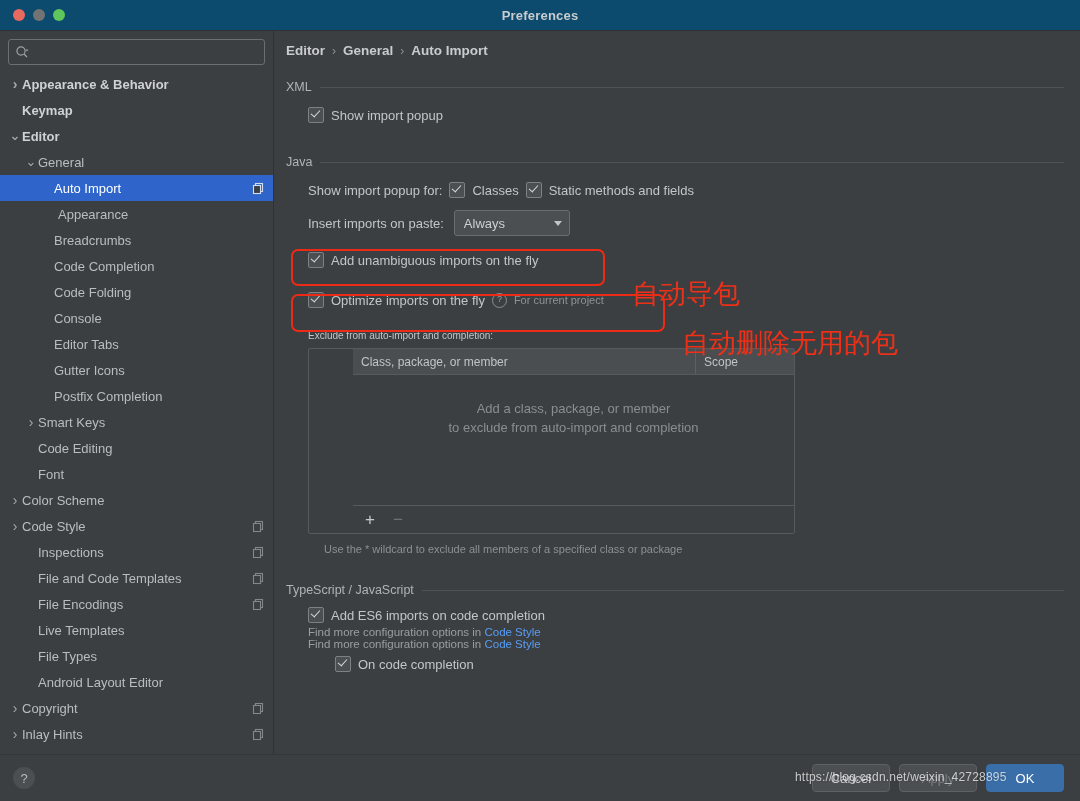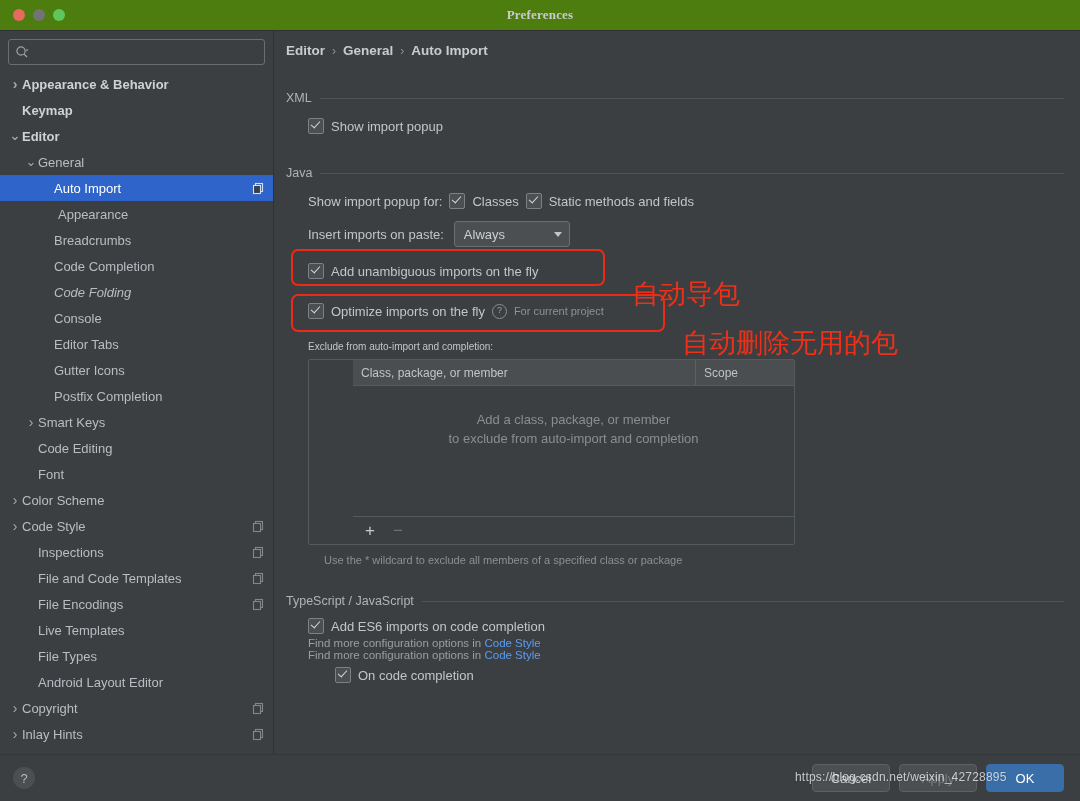--- a/index.html
+++ b/index.html
@@ -21,26 +21,25 @@
     background: #3c3f41;
     display: flex;
     flex-direction: column;
     overflow: hidden;
   }
 
   
   .titlebar {
     height: 30px;
     min-height: 30px;
-    background: #4d7c0f;
+    background: #0c4a6e;
     border-bottom: 1px solid #2f3133;
     display: flex;
     align-items: center;
     position: relative;
-    font-family: Liberation Serif, serif;
   }
   .traffic {
     display: flex;
     align-items: center;
     gap: 8px;
     padding-left: 13px;
   }
   .dot {
     width: 12px;
     height: 12px;
@@ -164,21 +163,21 @@
     align-items: center;
     gap: 7px;
     font-size: 13.5px;
     font-weight: bold;
     color: #c9ccce;
     padding: 12px 0 8px 0;
   }
   .bc-sep { color: #8d9194; font-weight: normal; font-size: 12px; }
 
   .group {
-    margin-top: 25px;
+    margin-top: 14px;
   }
   .group-header {
     display: flex;
     align-items: center;
     gap: 8px;
     font-size: 12.5px;
     color: #b0b4b7;
   }
   .group-line {
     flex: 1;
@@ -440,21 +439,21 @@
             <span class="tree-label">Appearance</span>
           </div>
           <div class="tree-item" style="padding-left: 40px;">
             <span class="arrow spacer" style="font-size: 14px;">›</span>
             <span class="tree-label">Breadcrumbs</span>
           </div>
           <div class="tree-item" style="padding-left: 40px;">
             <span class="arrow spacer" style="font-size: 14px;">›</span>
             <span class="tree-label">Code Completion</span>
           </div>
-          <div class="tree-item" style="padding-left: 40px; font-style: italic;">
+          <div class="tree-item" style="padding-left: 40px;">
             <span class="arrow spacer" style="font-size: 14px;">›</span>
             <span class="tree-label">Code Folding</span>
           </div>
           <div class="tree-item" style="padding-left: 40px;">
             <span class="arrow spacer" style="font-size: 14px;">›</span>
             <span class="tree-label">Console</span>
           </div>
           <div class="tree-item" style="padding-left: 40px;">
             <span class="arrow spacer" style="font-size: 14px;">›</span>
             <span class="tree-label">Editor Tabs</span>

